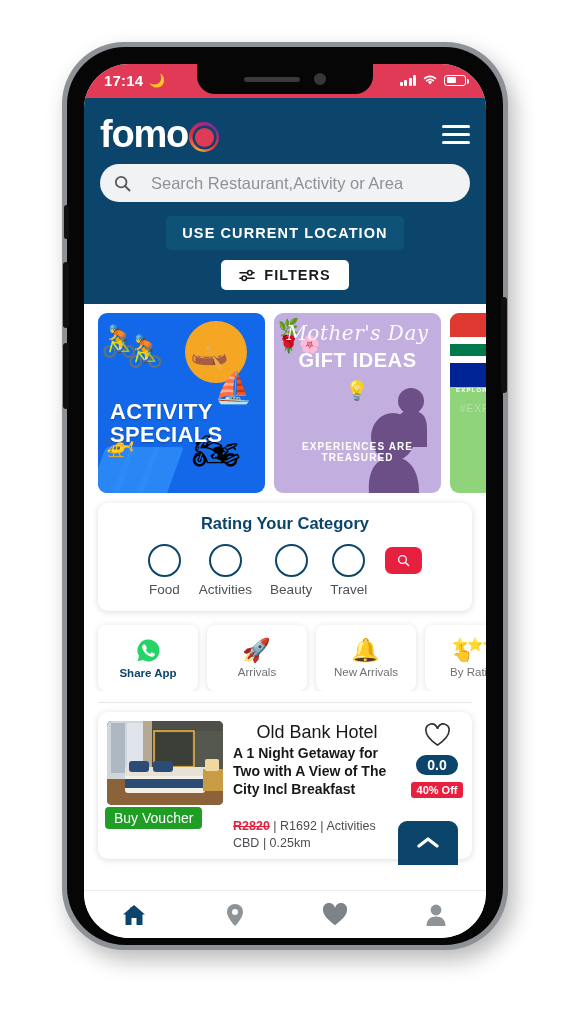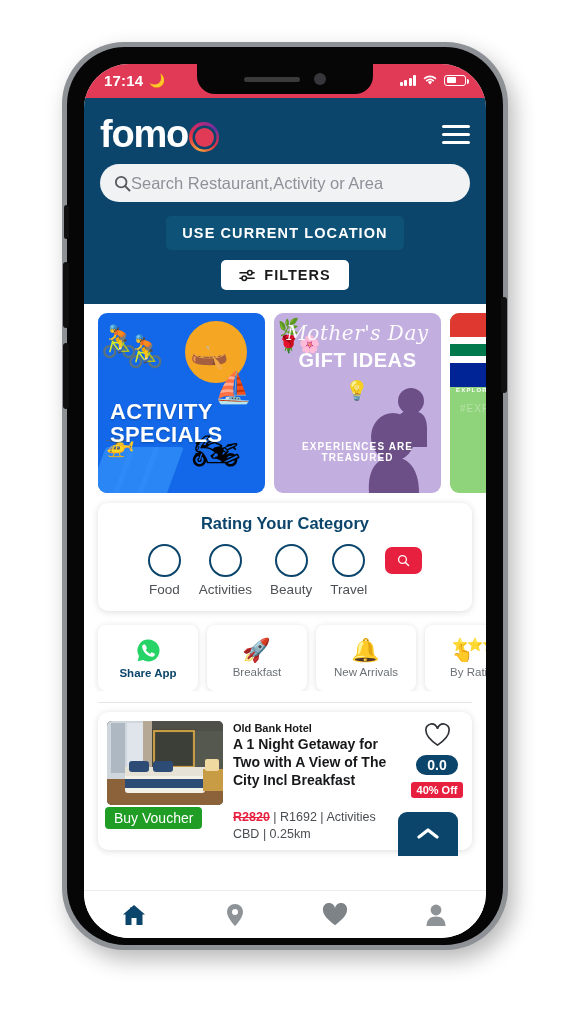--- a/index.html
+++ b/index.html
@@ -70,21 +70,21 @@
   .logo-text { color: #fff; font-size: 38px; font-weight: bold; letter-spacing: -1.2px; line-height: 1; }
   .logo-mark { width: 30px; height: 30px; border-radius: 50%; margin-left: 1px; margin-top: 6px;
     background: conic-gradient(from 200deg, #f6a33c, #e8313f, #b52a7a, #6d2fa0, #e8313f, #f6a33c);
     display: flex; align-items: center; justify-content: center; }
   .logo-mark i { display:block; width: 19px; height: 19px; background: #e03a57; border-radius: 50%; box-shadow: 0 0 0 2.5px #0b456b; }
   .hamburger { width: 28px; display: flex; flex-direction: column; gap: 5px; cursor: pointer; }
   .hamburger span { display:block; height: 3px; background: #fff; border-radius: 2px; }
 
   .searchbar {
     margin: 4px 0 0 0; height: 38px; background: #f1f2f4; border-radius: 19px;
-    display: flex; align-items: center; gap: 0; padding: 7px 14px;
+    display: flex; align-items: center; gap: 20px; padding: 7px 14px;
   }
   .search-ph { color: #8d9299; font-size: 16.5px; white-space: nowrap; }
 
   .loc-btn {
     margin: 14px auto 0 auto; display: block; background: #0f5277; color: #fff;
     border: none; border-radius: 5px; padding: 9px 16px;
     font-size: 14.5px; font-weight: bold; letter-spacing: 1.1px;
     font-family: "Liberation Sans", sans-serif; cursor: pointer;
   }
   .filters-btn {
@@ -147,21 +147,21 @@
   .tile.share .lb { color:#0b456b; font-weight: bold; }
   .tiles-div { margin: 11px 14px 0 14px; border-top: 1px solid #e6e7e9; }
 
   
   .prodcard { margin: 9px 14px 0 14px; padding: 9px; display:flex; gap: 10px; position:relative; }
   .thumbwrap { position: relative; flex: 0 0 auto; width: 116px; }
   .thumb { width: 116px; height: 84px; border-radius: 5px; overflow:hidden; position: relative; background:#4a4f46;}
   .buyvoucher { position: absolute; left:-2px; top: 86px; background:#1f9d24; color:#fff;
      font-size: 14px; padding: 3px 9px; border-radius: 4px; cursor:pointer; white-space:nowrap; }
   .prodmid { flex: 1 1 auto; min-width: 0; }
-  .prod-name { font-size: 11px; font-weight: bold; color:#17181a; line-height: 1.28; }
+  .prod-name { font-size: 18px; font-weight: normal; color:#17181a; line-height: 1.28; text-align: center; }
   .prod-desc { font-size: 14px; font-weight: bold; color:#17181a; line-height: 1.3; }
   .prod-price { margin-top: 20px; font-size: 12.5px; color:#4a4e52; }
   .prod-price .old { color:#e8203f; text-decoration: line-through; font-weight: bold;}
   .prod-loc { font-size: 12.5px; color:#4a4e52; margin-top: 3px;}
   .prodright { flex: 0 0 auto; width: 52px; display:flex; flex-direction:column; align-items:center; gap: 7px; padding-top: 2px;}
   .rating-pill { background:#0b456b; color:#fff; font-size: 14px; font-weight: bold; border-radius: 12px; padding: 2px 11px; }
   .off-badge { background:#e8203f; color:#fff; font-size: 11px; font-weight: bold; border-radius: 3px; padding: 2px 6px; white-space:nowrap;}
 
   .fab { position:absolute; right: 14px; bottom: -6px; width: 60px; height: 44px; background:#0b456b;
      border-radius: 9px 9px 0 0; display:flex; align-items:center; justify-content:center; cursor:pointer; z-index: 12;}
@@ -342,21 +342,21 @@
               <span class="ic">
                 <svg width="25" height="25" viewBox="0 0 26 26">
                   <path d="M13 1.6 A11.4 11.4 0 0 0 3.1 18.8 L1.7 24.3 L7.4 22.9 A11.4 11.4 0 1 0 13 1.6 Z" fill="#25d366"></path>
                   <path d="M9.2 7.4 c.4 0 .8 0 1.1.7 l1 2.3 c.1.3 0 .6-.2.9 l-.7.8 c-.2.2-.3.4-.1.7 a9 9 0 0 0 4.2 3.6 c.3.1.5 0 .7-.2 l.8-1 c.2-.3.5-.3.8-.2 l2.3 1.1 c.4.2.5.5.5.8 0 1.4-1.2 2.6-2.6 2.6 -5 0-10.6-5.6-10.6-10.6 0-1.4 1.3-2.6 2.8-2.5 Z" fill="#fff"></path>
                 </svg>
               </span>
               <span class="lb">Share App</span>
             </div>
             <div class="tile">
               <span class="ic">🚀</span>
-              <span class="lb">Breakfast</span>
+              <span class="lb">Arrivals</span>
             </div>
             <div class="tile">
               <span class="ic">🔔</span>
               <span class="lb">New Arrivals</span>
             </div>
             <div class="tile">
               <span class="ic" style="font-size:13px;letter-spacing:-1px;">⭐⭐⭐<span style="display:block;font-size:17px;margin-top:-6px;">👆</span></span>
               <span class="lb">By Rating</span>
             </div>
           </div>

